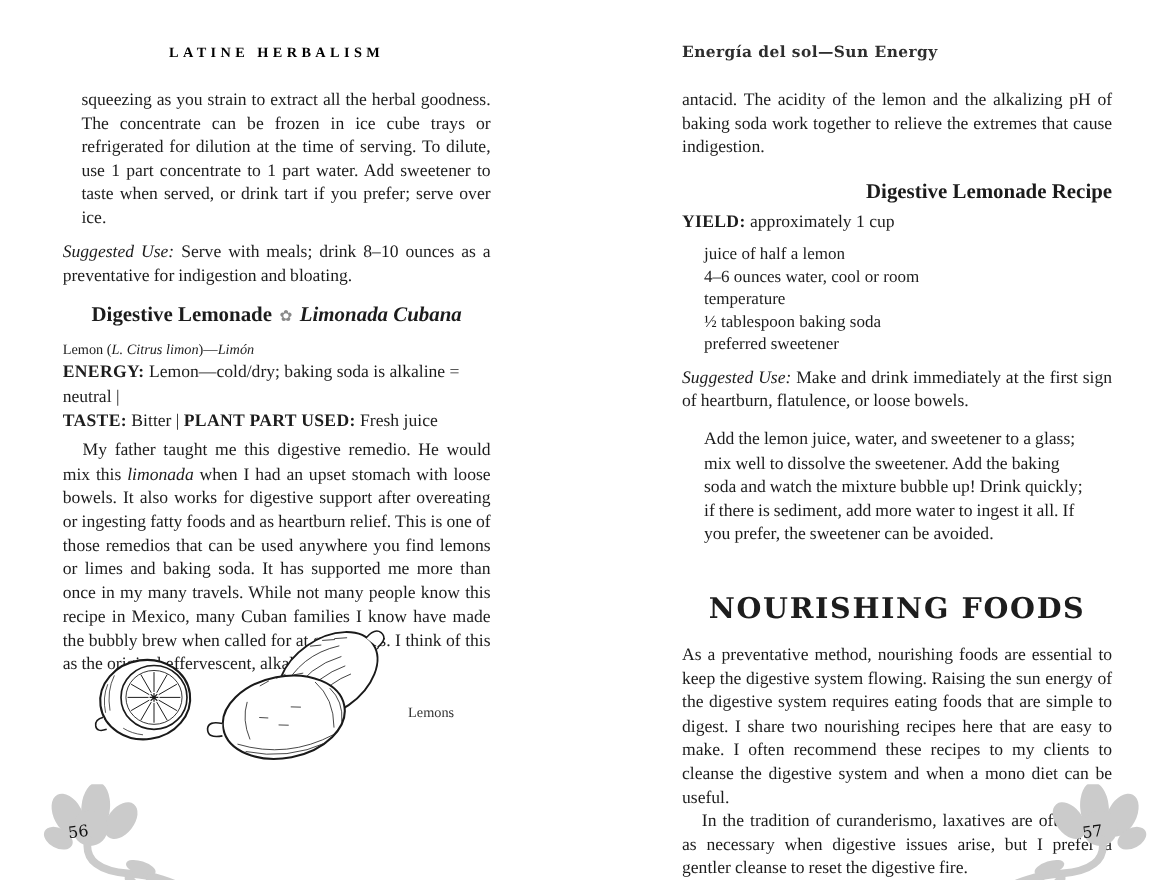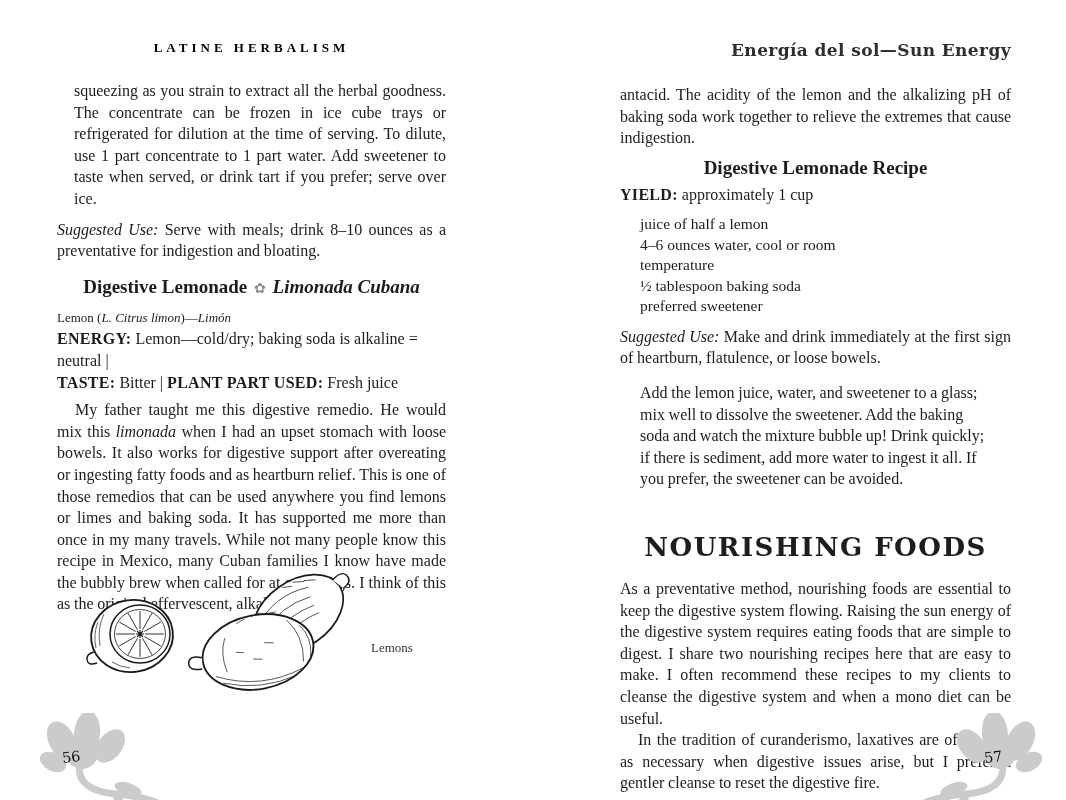--- a/index.html
+++ b/index.html
@@ -3,30 +3,30 @@
 <meta charset="utf-8">
 <style>
   html,body{margin:0;padding:0;background:#ffffff;}
   .spread{position:relative;width:1066px;height:800px;background:#ffffff;overflow:hidden;
           font-family:"Liberation Serif", serif;color:#1c1c1c;}
   .page{position:absolute;top:40px;}
   .page-left{left:57px;width:389px;}
   .page-right{left:620px;width:391px;}
   .running-head{text-align:center;font-size:13px;font-weight:600;letter-spacing:4px;color:#000000;
                 margin:0 0 24px 0;}
-  .running-head-slab{text-align:right;font-family:"DejaVu Serif", serif;font-size:17px;font-weight:600;
+  .running-head-slab{text-align:left;font-family:"DejaVu Serif", serif;font-size:14px;font-weight:600;
                 letter-spacing:0.4px;color:#2e2e2e;margin:0 0 24px 0;}
   .body-text{font-size:16px;line-height:21.6px;text-align:justify;word-spacing:-0.3px;margin:0;font-family:Liberation Serif, serif;}
   .ragged{text-align:left;}
   .indent-block{margin-left:17px;}
   .first-indent{text-indent:18px;}
   .it{font-style:italic;}
   .sc-label{font-weight:bold;font-size:16px;letter-spacing:0.3px;}
   .recipe-heading{font-size:19px;font-weight:bold;margin:14px 0 0 0;text-align:center;}
-  .recipe-heading-left{text-align:center;margin-top:8px;}
+  .recipe-heading-left{text-align:right;margin-top:19px;}
   .flower-glyph{font-size:14px;color:#8a8a8a;font-weight:normal;padding:0 2px;}
   .plant-line{font-size:13px;line-height:21.6px;margin:9px 0 0 0;}
   .meta-line{font-size:16px;line-height:21.6px;margin:0;}
   .yield-line{margin-top:5px;}
   .ingredients{display:flex;margin:9px 0 0 20px;font-size:15.5px;line-height:20.5px;flex-direction:column;}
   .ing-col1{width:197px;}
   .ing-col2{width:174px;}
   .ing-item{margin:0;}
   .instructions{margin:13px 0 0 20px;width:352px;}
   .sug-para{margin-top:9px;}

